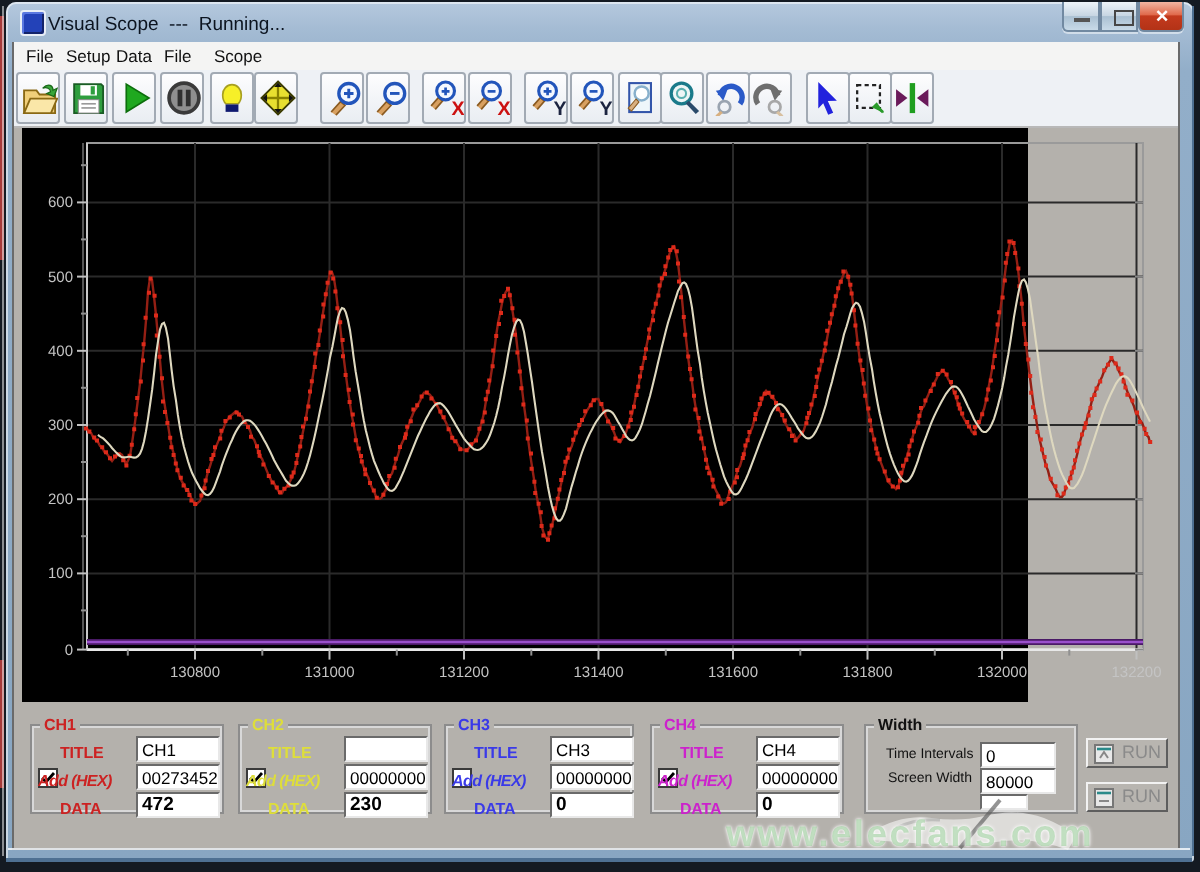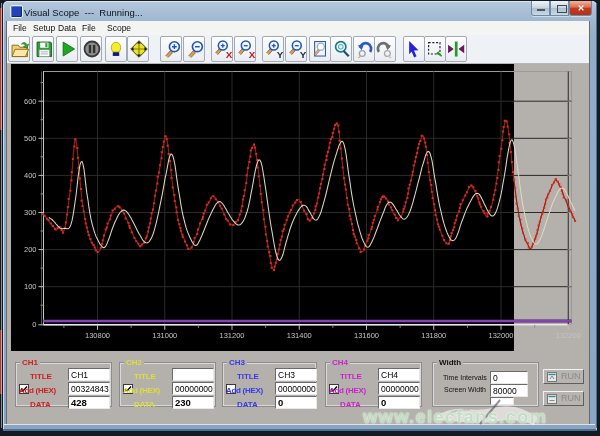--- a/index.html
+++ b/index.html
@@ -22,21 +22,21 @@
 #menubar span { position:absolute; top:0; line-height:14px; }
 #toolbar { position:absolute; left:0; top:14px; width:100%; height:29px; background:#eef1f5; border-bottom:1px solid #b8b8b8; }
 .tbtn { position:absolute; top:0.5px; width:22px; height:26px; background:linear-gradient(180deg,#fdfdfe,#e9edf2); border:1px solid #a2aab4; border-radius:2px; }
 .tbtn svg { position:absolute; left:1.5px; top:3px; }
 #plot { position:absolute; left:4px; top:43px; width:503px; height:287px; background:#000; }
 #panel { position:absolute; left:0px; top:330px; width:582px; height:57px; background:#b4b1ac; }
 .grp { position:absolute; top:11px; height:45px; border:1px solid #8c8c8c; box-shadow:1px 1px 0 #d8d8d8 inset, -1px -1px 0 #d8d8d8 inset; }
 .glab { position:absolute; left:4px; top:-4px; background:#b4b1ac; font-size:8px; font-weight:bold; padding:0 2px; line-height:8px; }
 .row { position:absolute; left:0; width:100%; height:13px; }
 .rl { position:absolute; left:14px; top:2.5px; font-size:8px; font-weight:bold; letter-spacing:-0.1px; }
-.rla { position:absolute; left:3px; top:2.5px; font-size:8px; font-weight:bold; letter-spacing:-0.3px; }
+.rla { position:absolute; left:3px; top:2.5px; font-size:8px; font-weight:bold; letter-spacing:-0.3px;font-style:italic; }
 .cbw { position:absolute; left:3px; top:1px; }
 .cb { width:9.5px; height:9.5px; background:#fff; border:1px solid #3a3a3a; }
 .cb svg { display:block; }
 .fld { position:absolute; left:52px; top:-1px; width:42px; height:13px; background:#fff; border:1px solid; border-color:#6a6a6a #e8e8e8 #e8e8e8 #6a6a6a; font-size:8.5px; color:#000; padding-left:2px; line-height:12px; }
 .fb { font-weight:bold; font-size:9.5px; }
 .runbtn { position:absolute; width:41px; height:15px; background:#b8b5b0; border:1px solid; border-color:#f2f2f2 #5e5e5e #5e5e5e #f2f2f2; font-size:9px; color:#8a8a8a; }
 .runbtn svg { position:absolute; left:3px; top:2px; }
 .runbtn span { position:absolute; left:17px; top:1px; }
 #status { position:absolute; left:0; top:387px; width:582px; height:17px; background:#d8d5d0; border-top:1px solid #f6f6f6; font-size:9px; color:#1a1a1a; }
 #s1 { position:absolute; left:1px; top:1px; width:292px; height:15px; border:1px solid; border-color:#8a8a8a #f2f2f2 #f2f2f2 #8a8a8a; padding:2px 0 0 3px; }
@@ -294,25 +294,25 @@
           </div>
 <div class="row" style="top:20px">
             <span class="cbw">
               <div class="cb">
                 <svg width="8" height="8" viewBox="0 0 8 8">
                   <path d="M1 4 L3 6 L7 1.5" stroke="#000" stroke-width="1.4" fill="none"></path>
                 </svg>
               </div>
             </span>
             <span class="rla" style="color:#cc2222">Add (HEX)</span>
-            <span class="fld">00324843</span>
+            <span class="fld">00273452</span>
           </div>
 <div class="row" style="top:34px">
             <span class="rl" style="color:#cc2222">DATA</span>
-            <span class="fld fb">428</span>
+            <span class="fld fb">472</span>
           </div>
 </div>
         <div class="grp" style="left:112px;width:97px">
 <div class="glab" style="color:#dede3a">CH2</div>
 <div class="row" style="top:6px">
             <span class="rl" style="color:#dede3a">TITLE</span>
             <span class="fld"></span>
           </div>
 <div class="row" style="top:20px">
             <span class="cbw">

